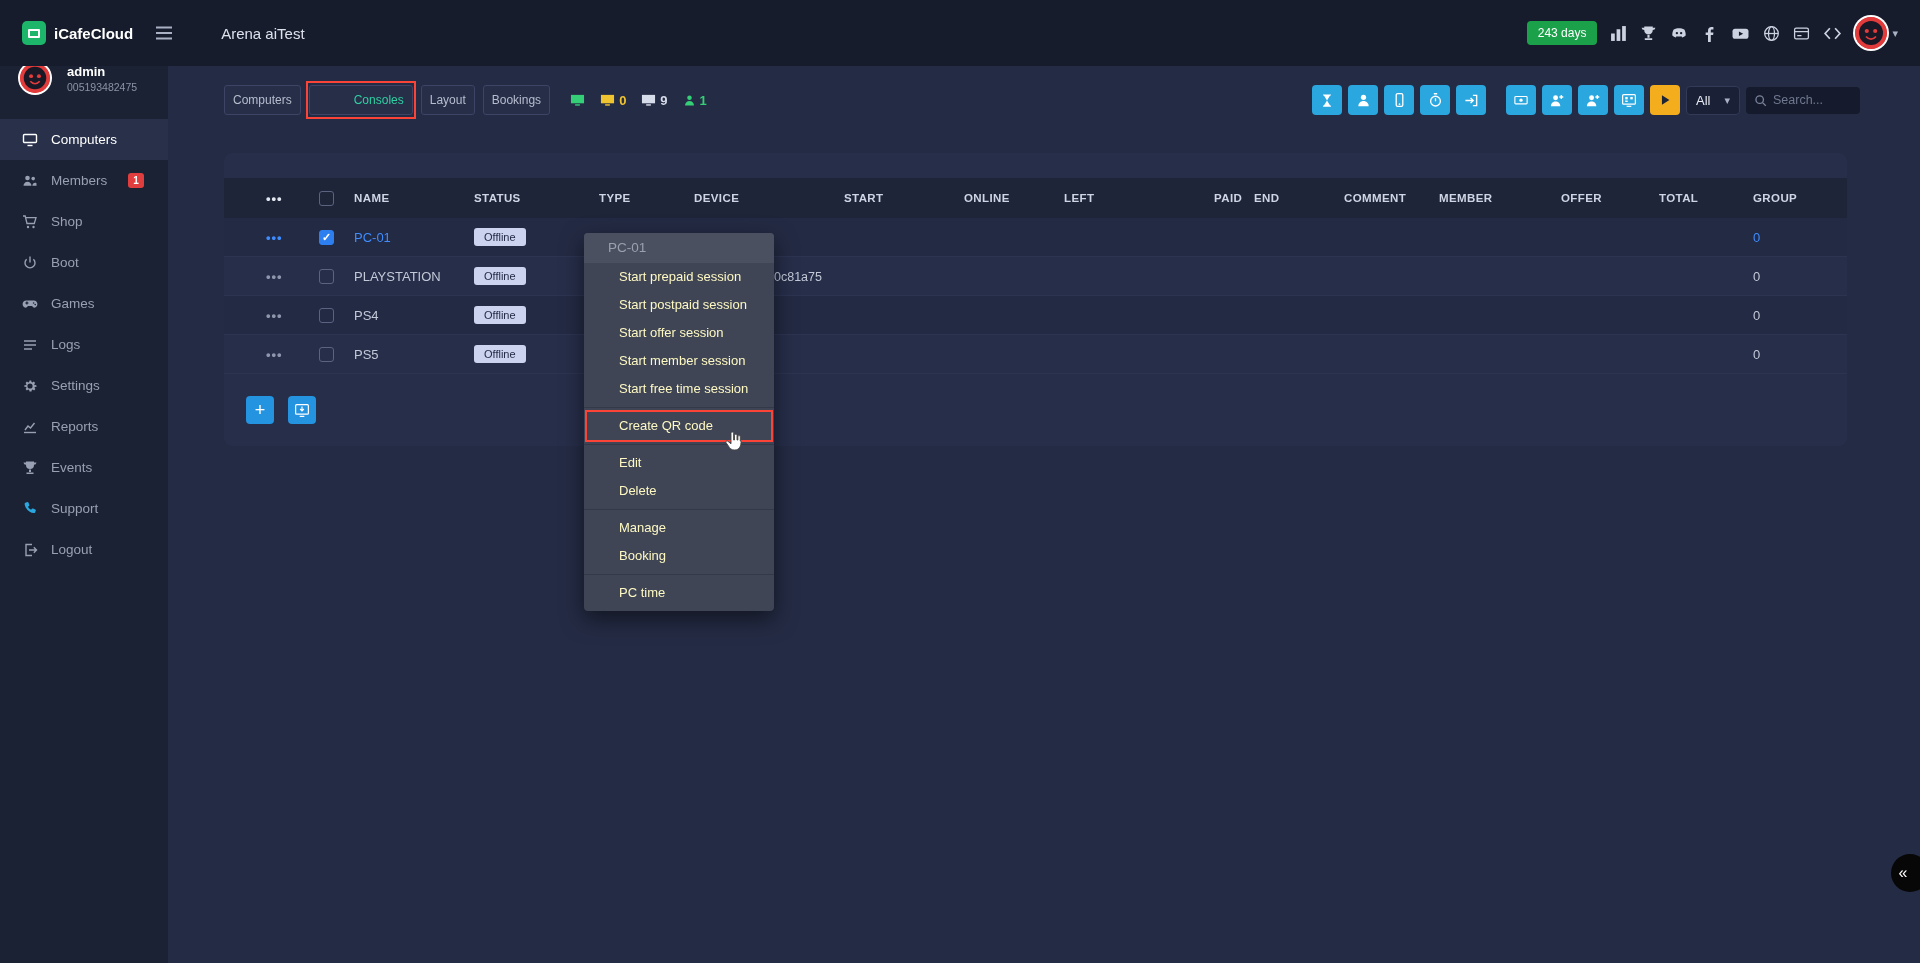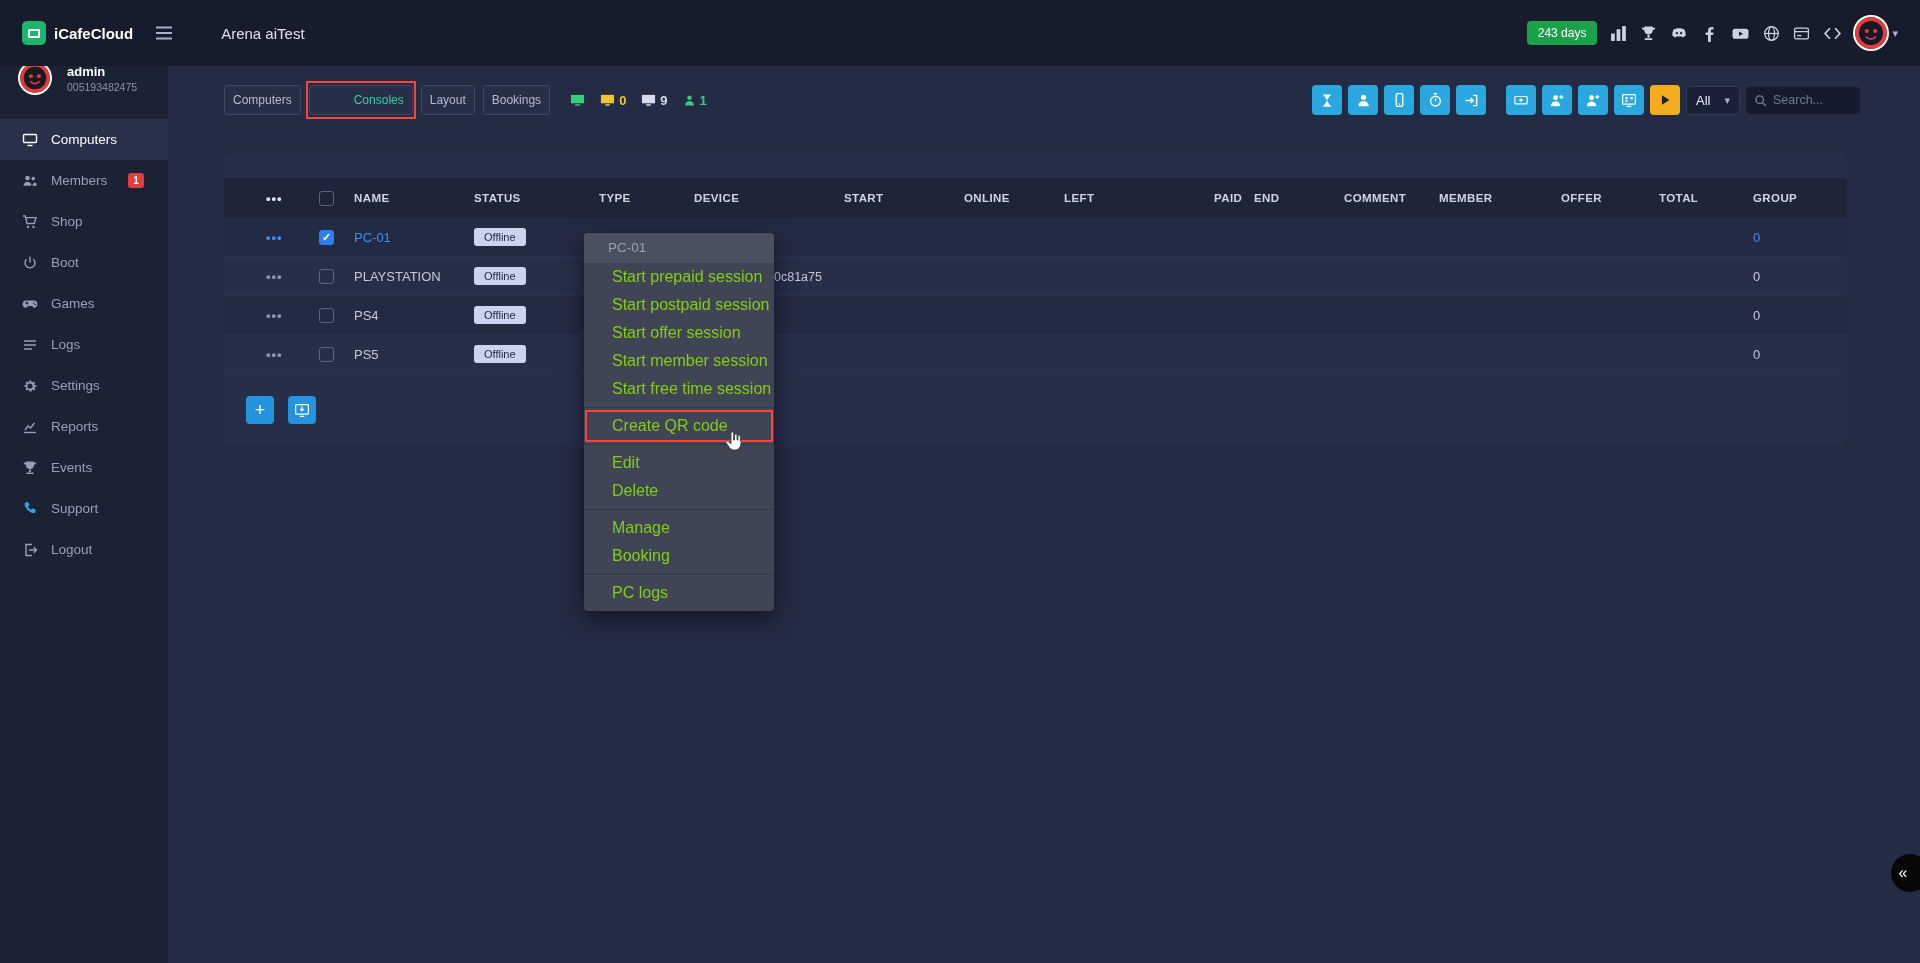--- a/index.html
+++ b/index.html
@@ -133,22 +133,22 @@
   .ctx-menu {
     position:absolute; left:584px; top:233px; width:190px; z-index:40;
     background:#3f4555; border-radius:4px; box-shadow:0 8px 22px rgba(0,0,0,.5);
     padding-bottom:4px; overflow:visible;
   }
   .ctx-header {
     height:30px; line-height:30px; background:#4a505f; color:#9aa0ad;
     font-size:13.5px; padding-left:24px; border-radius:4px 4px 0 0;
   }
   .ctx-item {
-    height:28px; line-height:28px; padding-left:28px;
-    color:#84cc16; font-size:16px; cursor:pointer; position:relative; white-space:nowrap;
+    height:28px; line-height:28px; padding-left:35px;
+    color:#fef9c3; font-size:13px; cursor:pointer; position:relative; white-space:nowrap;
   }
   .ctx-item.annotate-item::after {
     content:""; position:absolute; left:1px; right:1px; top:-2px; bottom:-2px;
     border:2px solid #fb4437; pointer-events:none;
   }
   .ctx-divider { height:1px; background:#333947; margin:4px 0; }
 
   .cursor-pointer { position:absolute; left:724px; top:430px; z-index:60; pointer-events:none; }
 
   
@@ -651,21 +651,21 @@
   <div class="ctx-item">Start free time session</div>
   <div class="ctx-divider"></div>
   <div class="ctx-item annotate-item">Create QR code</div>
   <div class="ctx-divider"></div>
   <div class="ctx-item">Edit</div>
   <div class="ctx-item">Delete</div>
   <div class="ctx-divider"></div>
   <div class="ctx-item">Manage</div>
   <div class="ctx-item">Booking</div>
   <div class="ctx-divider"></div>
-  <div class="ctx-item">PC logs</div>
+  <div class="ctx-item">PC time</div>
 </div>
 
 <span class="cursor-pointer ico">
   <svg width="20" height="22" viewBox="0 0 20 22">
       <path d="M7 12V3.2C7 2.5 7.6 2 8.3 2c.7 0 1.3.5 1.3 1.2V10h.9V5.3c0-.6.6-1.1 1.25-1.1.65 0 1.25.5 1.25 1.1V10h.9V6.6c0-.6.55-1 1.2-1 .6 0 1.2.4 1.2 1V11h.8c0 4.5-1.3 9-6.3 9-3.9 0-5-1.7-6.7-4.5L2 12.6c-.7-1.1.8-2.3 1.8-1.4L7 13.8z" fill="#fff" stroke="#444" stroke-width="0.9"></path>
     </svg>
 </span>
 
 <div class="collapse-bubble">«</div>
 

